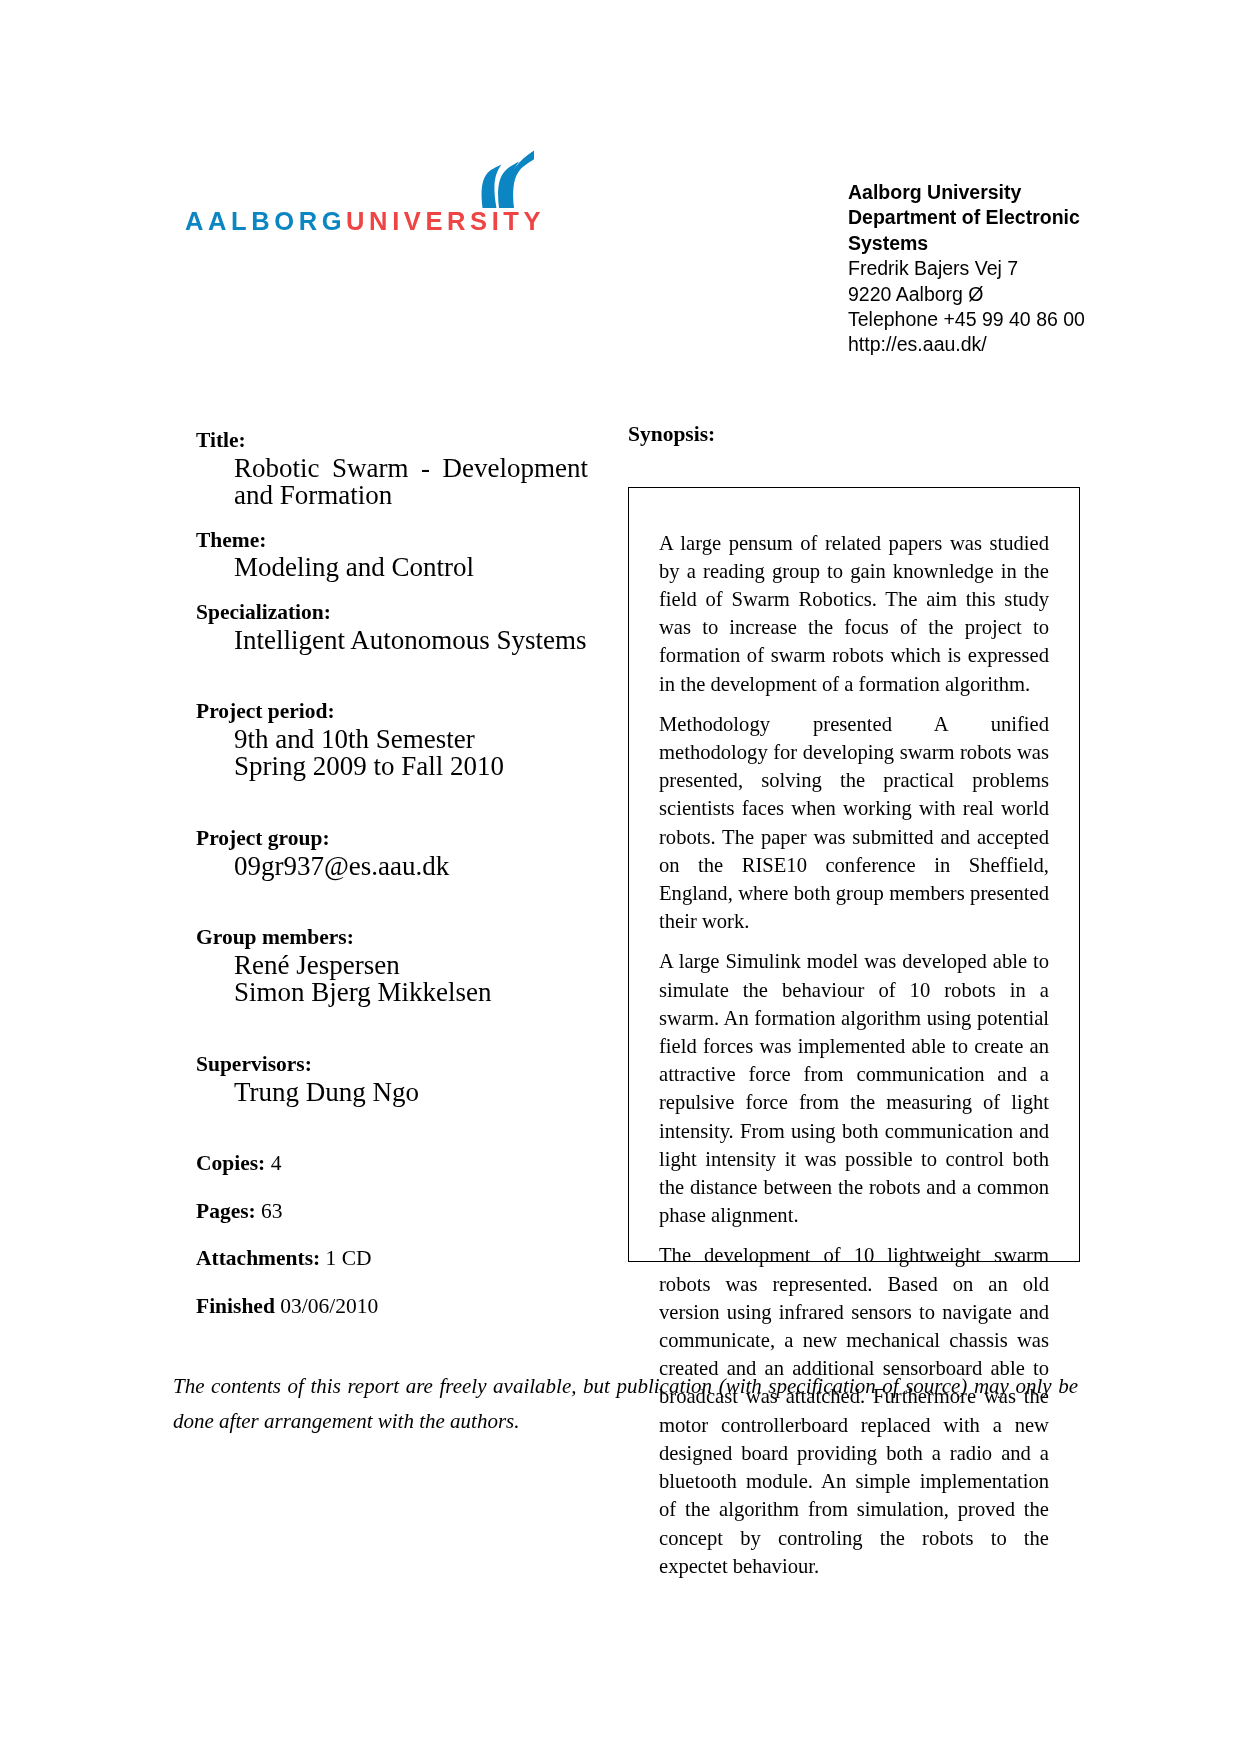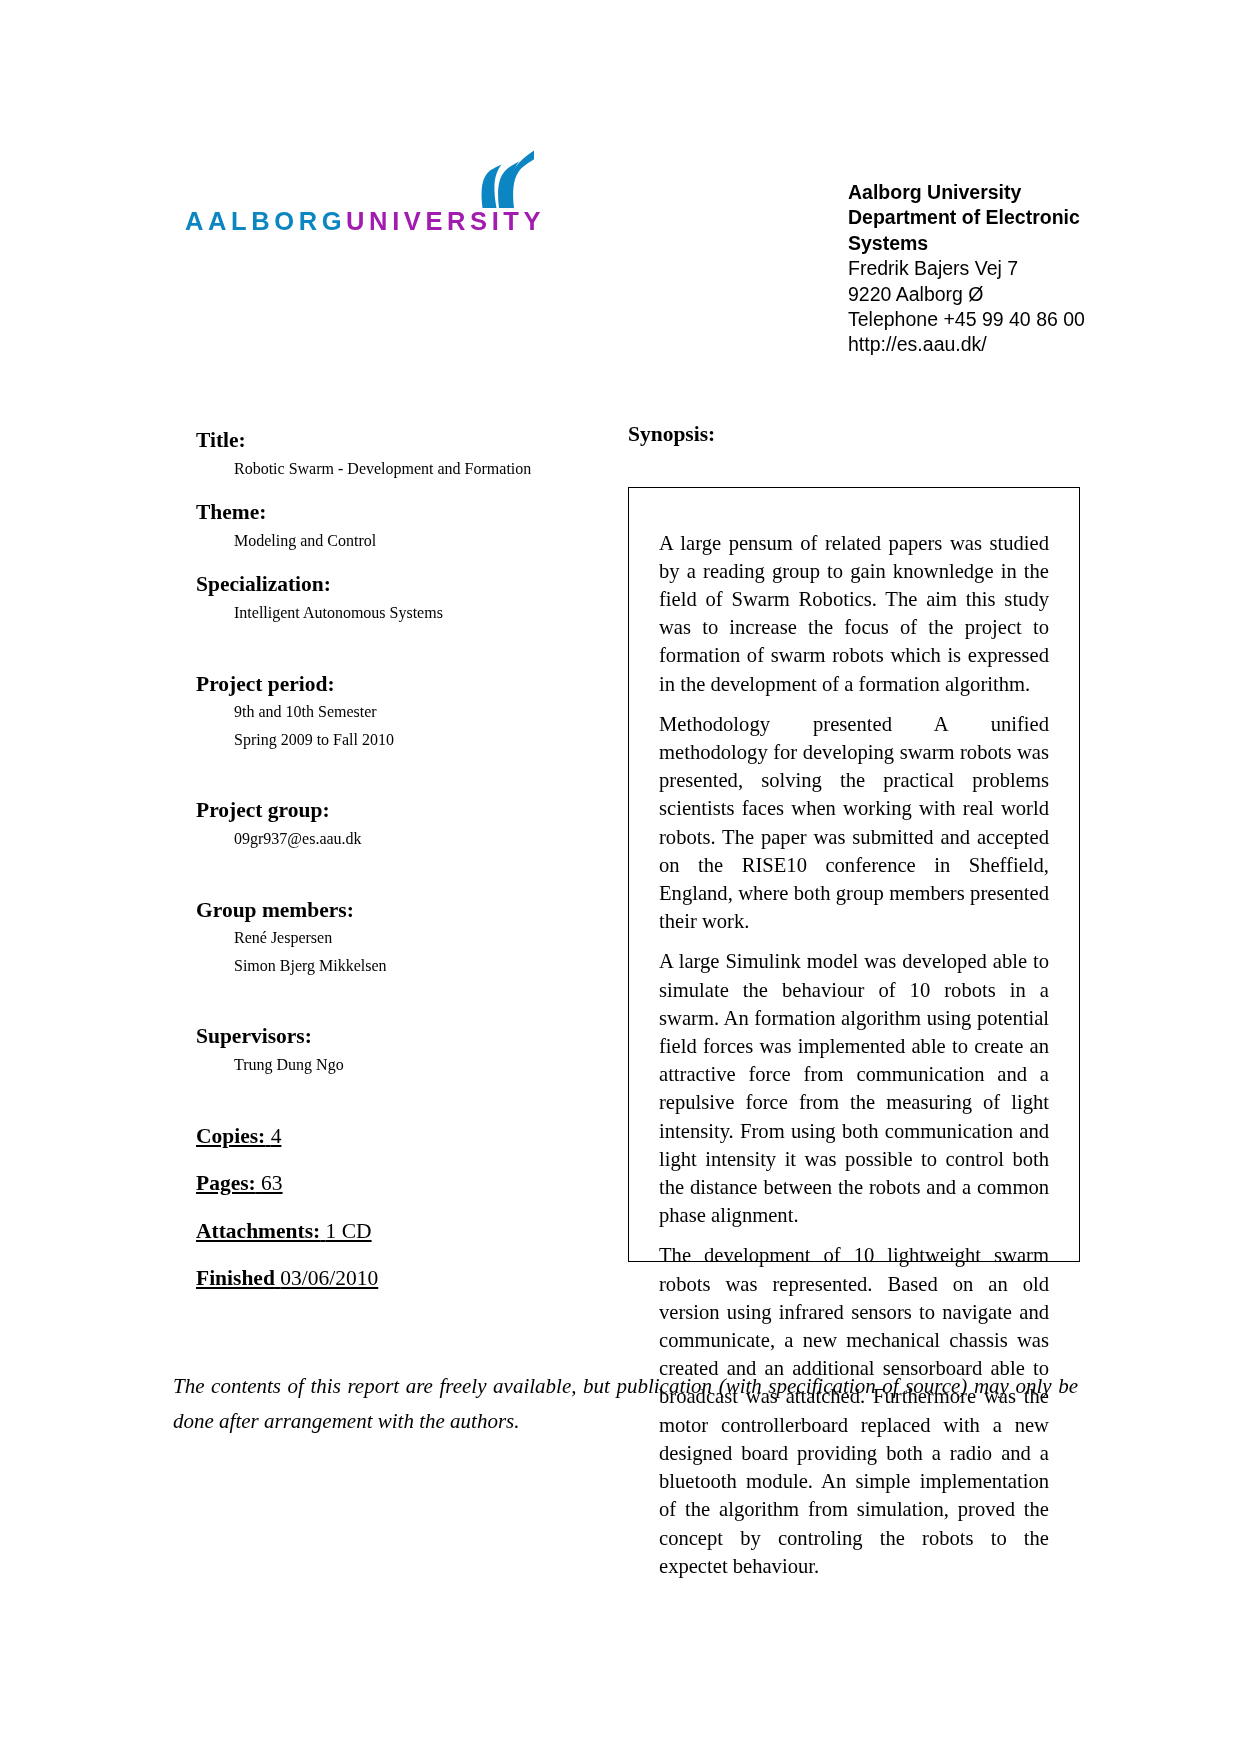--- a/index.html
+++ b/index.html
@@ -51,21 +51,21 @@
     left: 0px;
     top: 61px;
     font-family: "Liberation Sans", "DejaVu Sans", sans-serif;
     font-weight: bold;
     font-size: 25.5px;
     letter-spacing: 4.6px;
     white-space: nowrap;
     line-height: 1;
   }
   .word-aalborg { color: #0c86c2; }
-  .word-university { color: #a21caf; }
+  .word-university { color: #ef4444; }
 
   .address {
     position: absolute;
     left: 848px;
     top: 32px;
     width: 320px;
     font-family: "Liberation Sans", "DejaVu Sans", sans-serif;
     font-size: 19.5px;
     line-height: 25.4px;
     color: #000;
@@ -87,33 +87,32 @@
   }
 
   .field { margin-bottom: 0; }
   .field-label {
     font-weight: bold;
     font-size: 21.5px;
     line-height: 27.6px;
     white-space: nowrap;
   }
   .field-value {
-    font-size: 16px;
+    font-size: 27px;
     line-height: 27.6px;
     padding-left: 38px;
   }
   .field-value.justify {
     text-align: justify;
     text-align-last: left;
     padding-right: 8px;
   }
   .inline-field {
     font-size: 21.5px;
     line-height: 27.6px;
-    text-decoration: underline;
   }
   .inline-field .k { font-weight: bold; }
   .inline-field .v { font-weight: normal; }
 
   .gap-sm { height: 17px; }
   .gap-md { height: 44px; }
   .gap-lg { height: 44px; }
   .gap-inline { height: 20px; }
 
   

